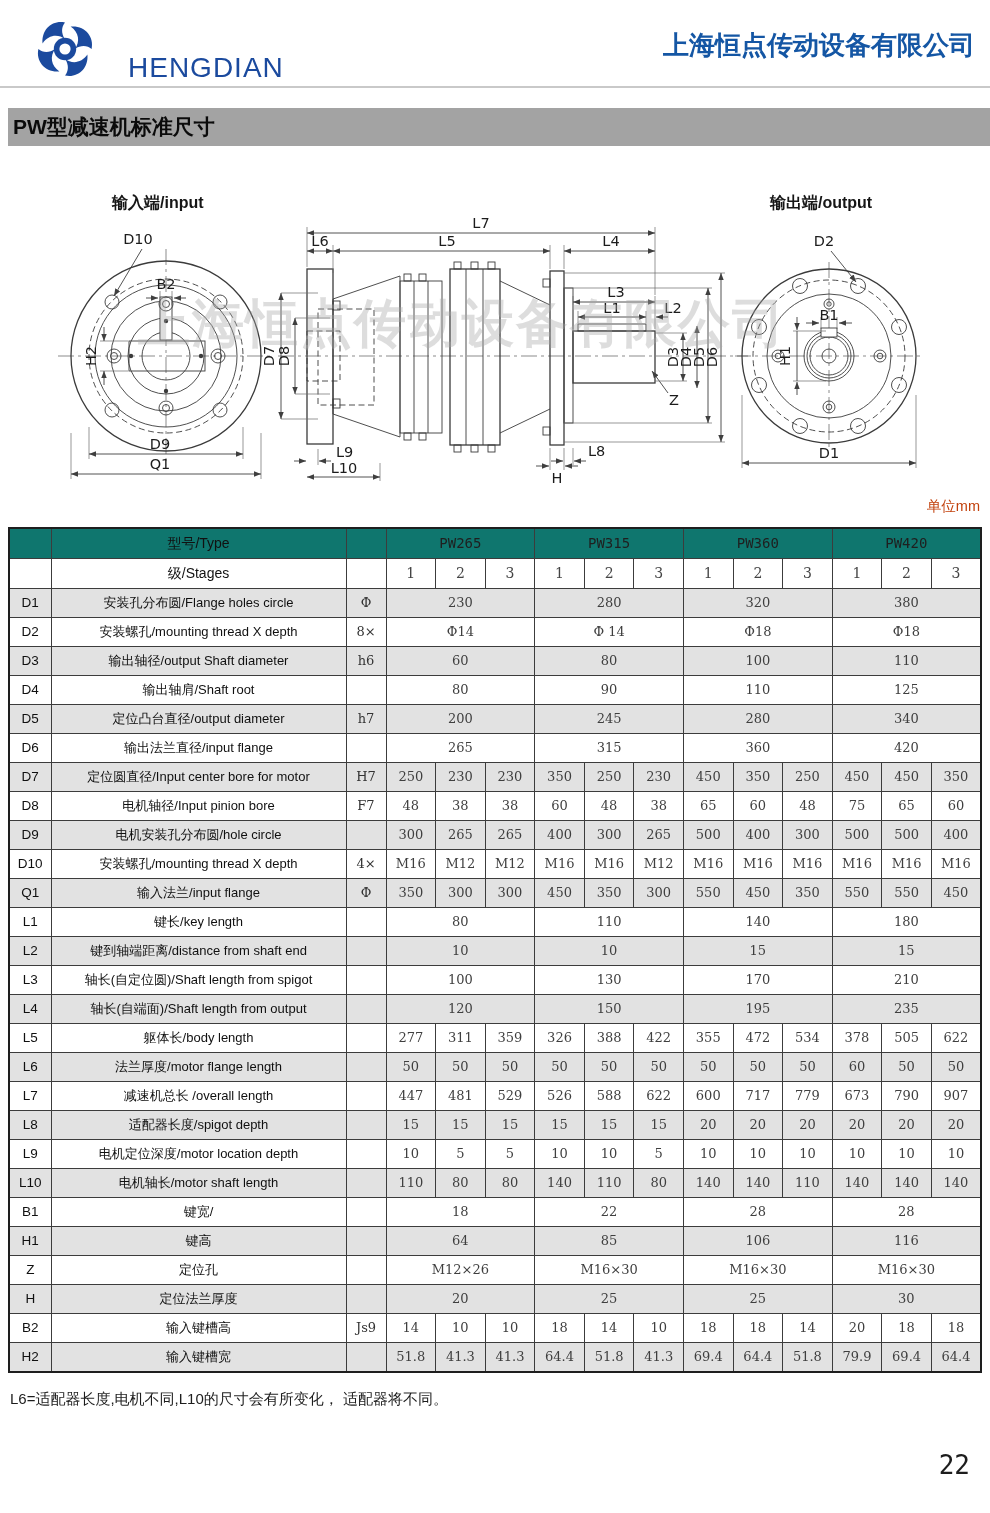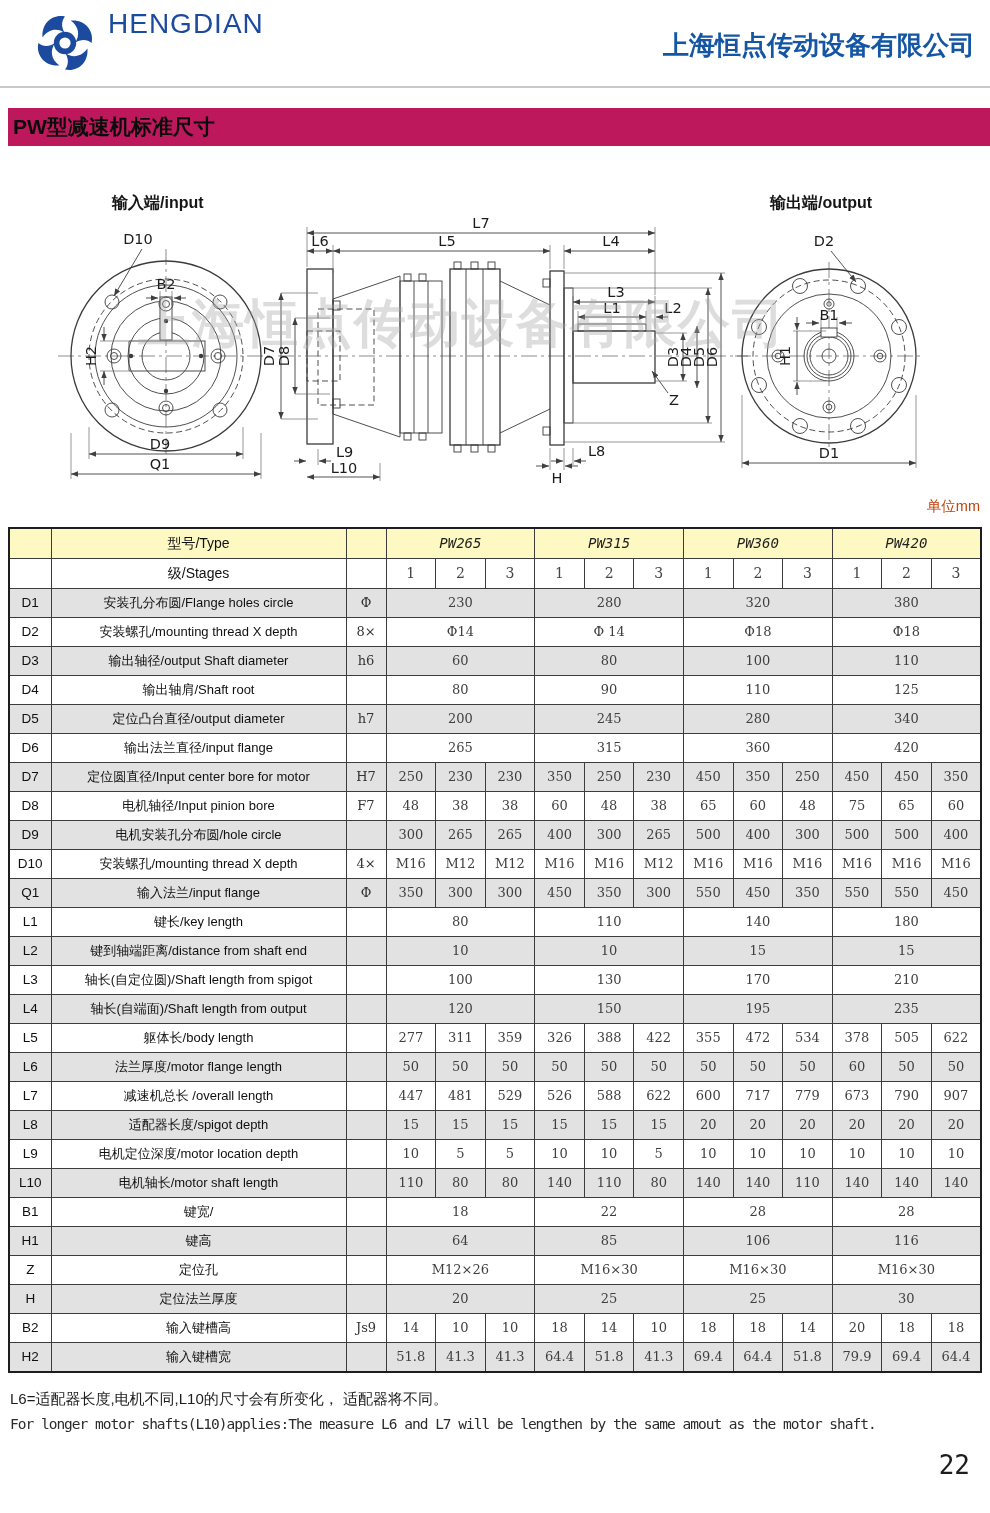--- a/index.html
+++ b/index.html
@@ -1,24 +1,24 @@
 <!DOCTYPE html>
 <html><head>
 <meta charset="utf-8">
 <style>
   html,body{margin:0;padding:0;background:#fff;}
   .page{position:relative;width:990px;height:1513px;background:#fff;overflow:hidden;
         font-family:"Liberation Sans",sans-serif;color:#111;}
   
-  .brand{position:absolute;left:30px;top:8px;height:76px;display:flex;align-items:flex-start;}
+  .brand{position:absolute;left:30px;top:8px;height:76px;display:flex;align-items:flex-end;gap:20px;}
   .brand svg{display:block;}
   .brand-text{font-size:28px;color:#1b4a9e;letter-spacing:1px;margin-left:8px;font-weight:500;}
   .company{position:absolute;right:15px;top:28px;font-size:26px;font-weight:bold;color:#1456a4;}
   .hdr-rule{position:absolute;left:0;right:0;top:86px;height:2px;background:#c9c9c9;}
-  .title-bar{position:absolute;left:8px;right:0;top:108px;height:38px;background:#be185d;
+  .title-bar{position:absolute;left:8px;right:0;top:108px;height:38px;background:#a3a3a3;
              display:flex;align-items:center;}
   .title-cn{font-size:21px;font-weight:bold;margin-left:5px;color:#0b0b0b;}
   .title-en{font-size:20px;font-weight:bold;margin-left:62px;color:#0b0b0b;
             font-family:"DejaVu Sans Mono",monospace;letter-spacing:-1px;}
   
   .drawing{position:absolute;left:0;top:165px;width:958px;height:345px;}
   .view-title{position:absolute;top:28px;font-size:16px;font-weight:bold;color:#161616;}
   .vt-in{left:112px;} .vt-out{left:770px;}
   .watermark{position:absolute;left:138px;top:124px;font-size:52px;letter-spacing:2px;
              color:rgba(165,165,165,0.38);white-space:nowrap;font-weight:bold;pointer-events:none;}
@@ -31,22 +31,22 @@
   .ext{stroke:#6a6a6a;stroke-width:0.7;fill:none;}
   .dot{fill:#3b3b3b;stroke:none;}
   .wfill{fill:#fff;}
   .unit-note{position:absolute;right:10px;top:497px;font-size:14.5px;color:#c2410c;}
   
   table.dims{position:absolute;left:8px;top:527px;width:974px;border-collapse:collapse;
              table-layout:fixed;border:2px solid #1e1e1e;}
   table.dims th,table.dims td{border:1px solid #3c3c3c;padding:0;text-align:center;
              overflow:hidden;white-space:nowrap;height:28px;line-height:28px;}
   table.dims thead th{height:29px;line-height:29px;font-weight:normal;font-size:14px;}
-  .hd-blue{background:#fef9c3;}
-  .type-name{font-family:"DejaVu Sans Mono",monospace;font-size:15px;color:#1f1f1f;font-style:italic;}
+  .hd-blue{background:#0f766e;}
+  .type-name{font-family:"DejaVu Sans Mono",monospace;font-size:15px;color:#1f1f1f;}
   .stage-number{font-family:"DejaVu Serif",serif;font-size:13px;color:#444;}
   tbody tr:nth-child(odd){background:#e2e2e2;}
   td.c-code{font-size:13.5px;color:#101010;}
   td.c-label{text-align:left;padding-left:6px;font-size:13px;color:#101010;}
   td.c-sym{font-family:"DejaVu Serif",serif;font-size:13px;color:#333;}
   td.c-val{font-family:"DejaVu Serif",serif;font-size:13px;color:#3f3f3f;}
   
   .note-cn{position:absolute;left:10px;top:1390px;font-size:15px;color:#1d1d1d;}
   .note-en{position:absolute;left:10px;top:1416px;font-size:14.5px;color:#2b2b2b;
            font-family:"DejaVu Sans Mono",monospace;letter-spacing:-1px;}
@@ -695,15 +695,14 @@
           <td class="c-val">64.4</td>
           <td class="c-val">51.8</td>
           <td class="c-val">79.9</td>
           <td class="c-val">69.4</td>
           <td class="c-val">64.4</td>
         </tr>
       </tbody>
     </table>
 
   <div class="note-cn">L6=适配器长度,电机不同,L10的尺寸会有所变化， 适配器将不同。</div>
-  <div class="note-en">For longer motor shafts(L10)applies:The measure L6 and L7 will be lengthen by the same amout as the motor shaft.</div>
   <div class="page-num">22</div>
 </div>
 
 </body></html>

